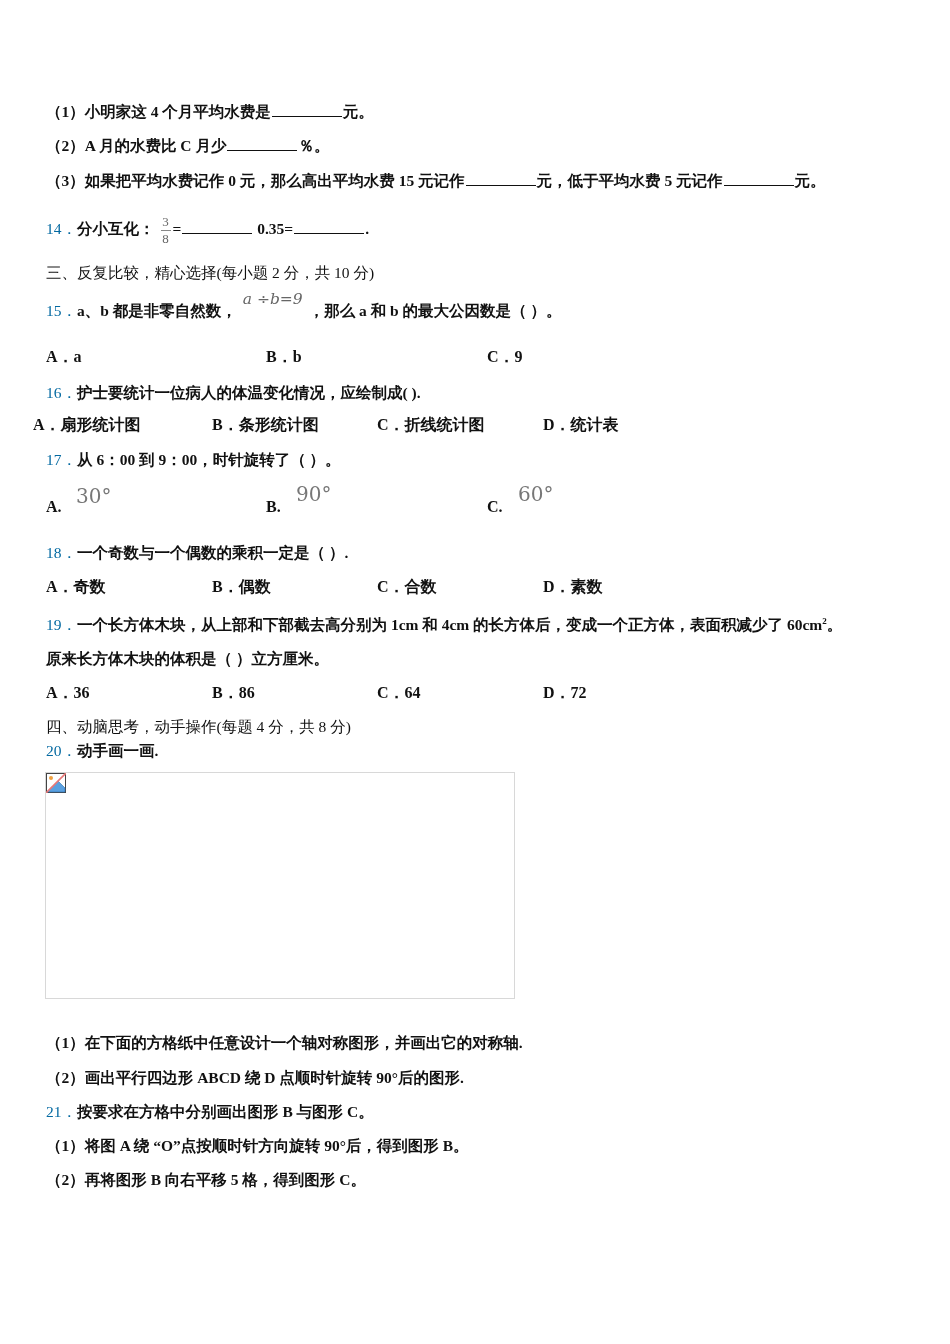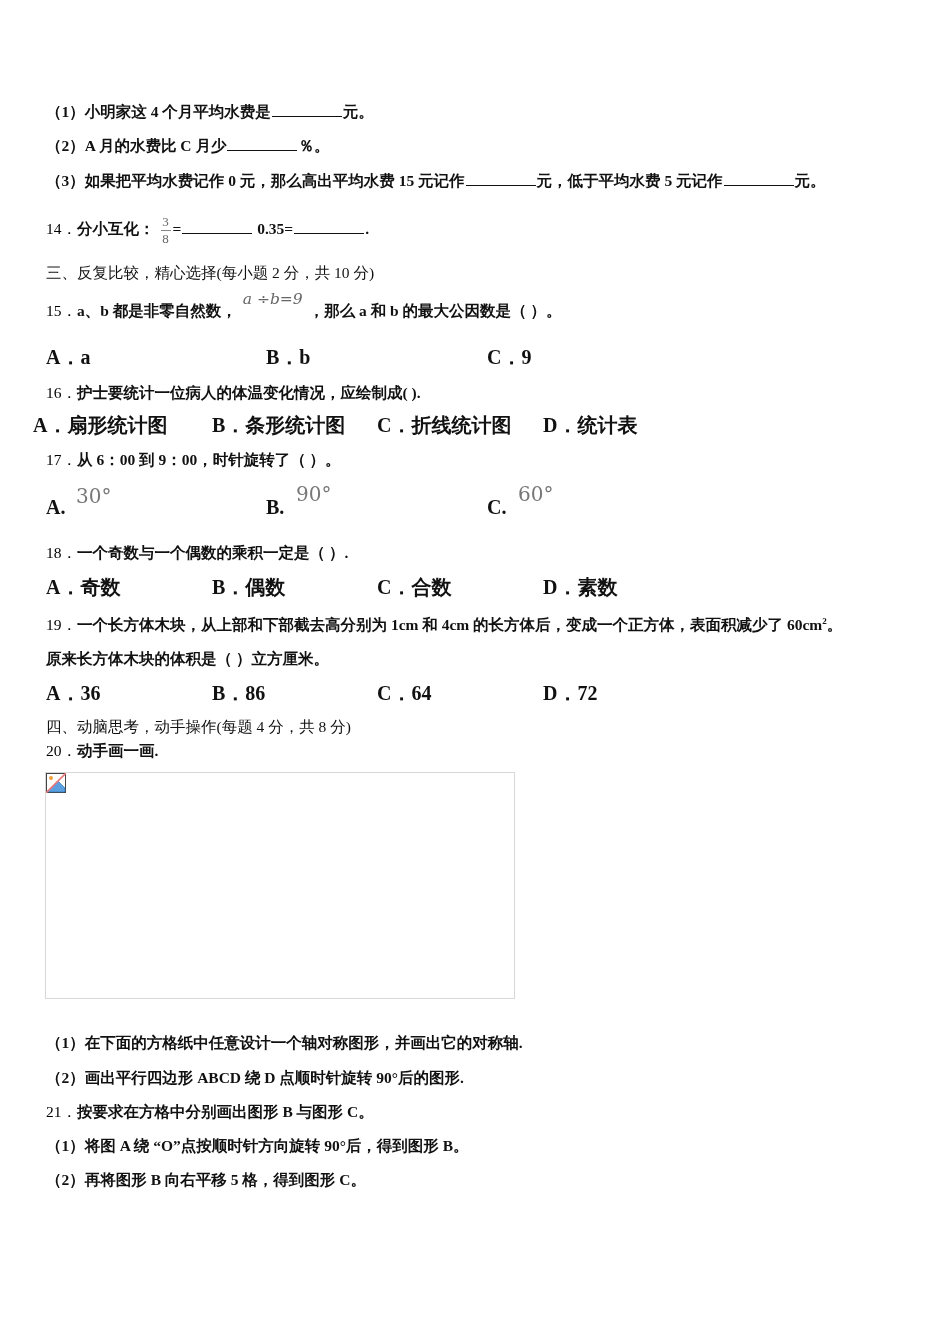--- a/index.html
+++ b/index.html
@@ -1,27 +1,27 @@
 <!DOCTYPE html>
 <html><head>
 <meta charset="utf-8">
 <style>
   html, body { margin:0; padding:0; background:#ffffff; }
   body { width:950px; height:1344px; position:relative; overflow:hidden;
          font-family:"Liberation Serif", "DejaVu Serif", serif; color:#111; }
   .line { position:absolute; left:46px; font-size:15.5px; line-height:20px; white-space:nowrap; font-weight:bold; }
-  .num { font-weight:normal; color:#000000; }
+  .num { font-weight:normal; color:#0369a1; }
   .sec { font-weight:bold; }
   .blank { display:inline-block; width:70px; border-bottom:1px solid #111; height:14px; vertical-align:baseline; margin:0 1px; }
   .math { font-family:"DejaVu Serif","Liberation Serif",serif; font-weight:normal; color:#666; font-style:normal; }
   .mathi { font-style:italic; }
   .frac { display:inline-block; vertical-align:middle; text-align:center; font-weight:normal; color:#666; font-size:13px; line-height:14px; margin:0 2px 0 6px; }
   .frac span { display:block; }
   .frac .bar { border-top:1px solid #888; width:10px; margin:1px auto; height:0; }
-  .opt { position:absolute; font-size:20px; line-height:20px; font-weight:bold; white-space:nowrap; }
+  .opt { position:absolute; font-size:16px; line-height:20px; font-weight:bold; white-space:nowrap; }
   .deg { position:absolute; font-size:20px; color:#777; font-weight:normal; font-family:"DejaVu Serif","Liberation Serif",serif; }
   .imgbox { position:absolute; left:45px; top:772px; width:468px; height:225px; border:1px solid #d8d8d8; background:#fff; }
   .broken { position:absolute; left:0; top:0; width:20px; height:20px; }
   sup { font-size:9px; }
 </style>
 </head>
 <body>
 
 <div class="line" style="top:102px;">
   <span>（1）小明家这 4 个月平均水费是</span><span class="blank"></span><span>元。</span>

